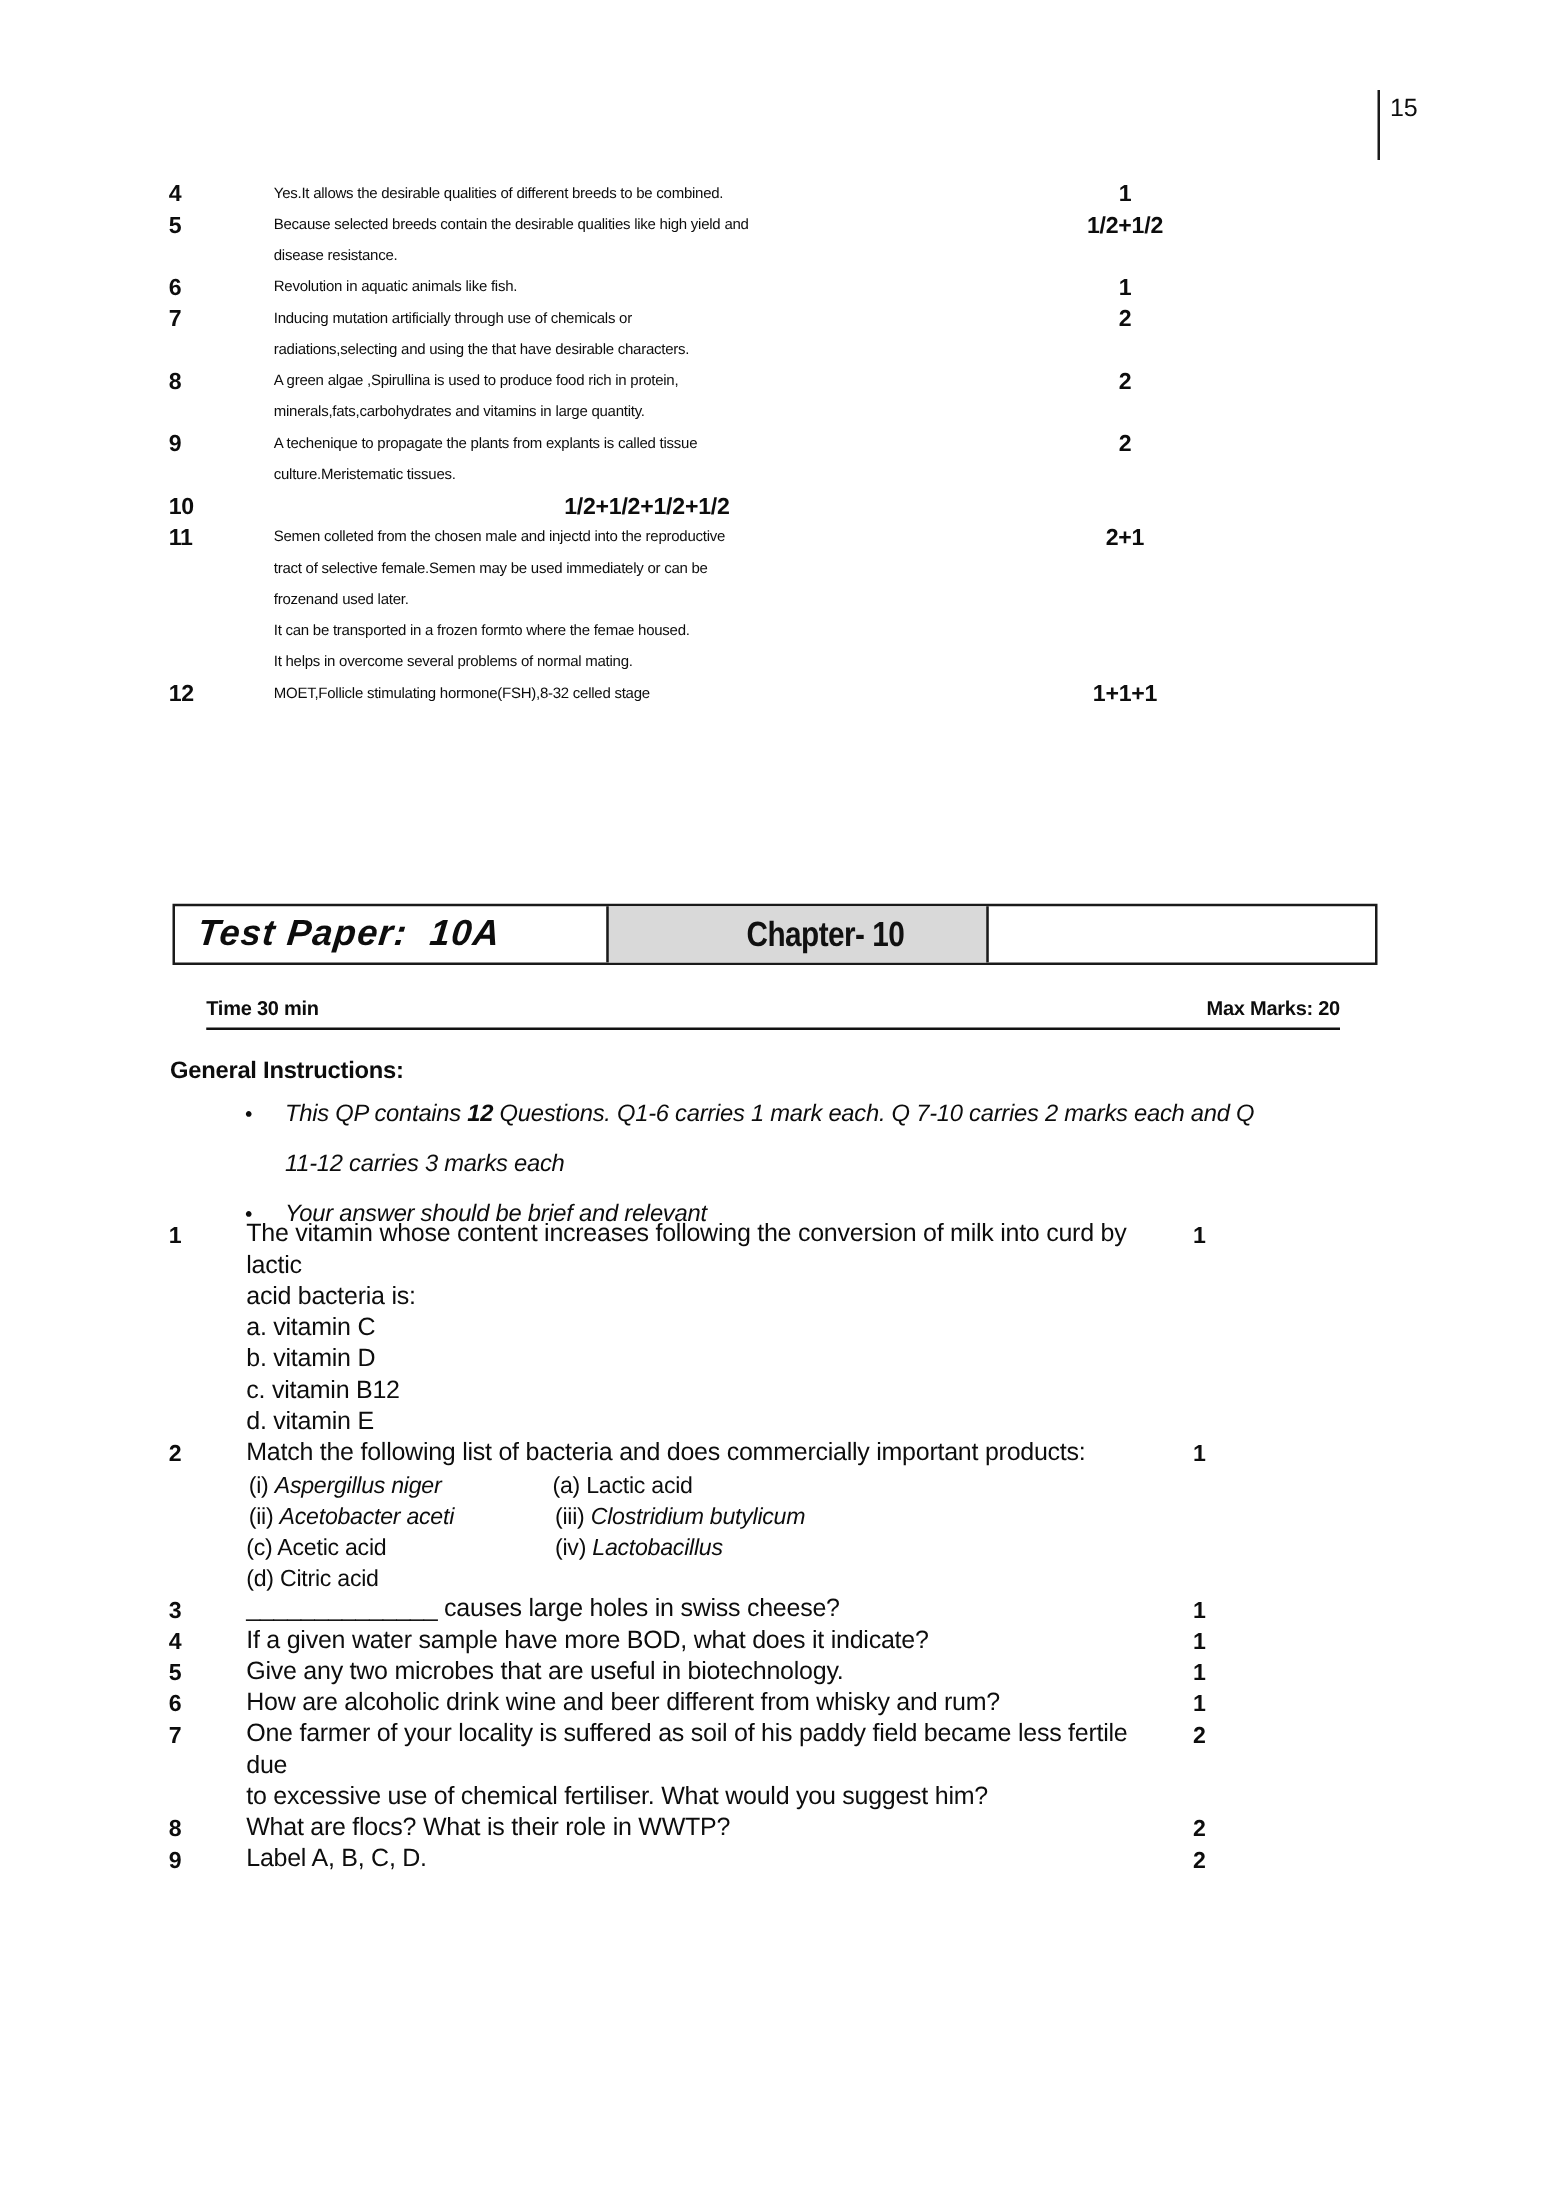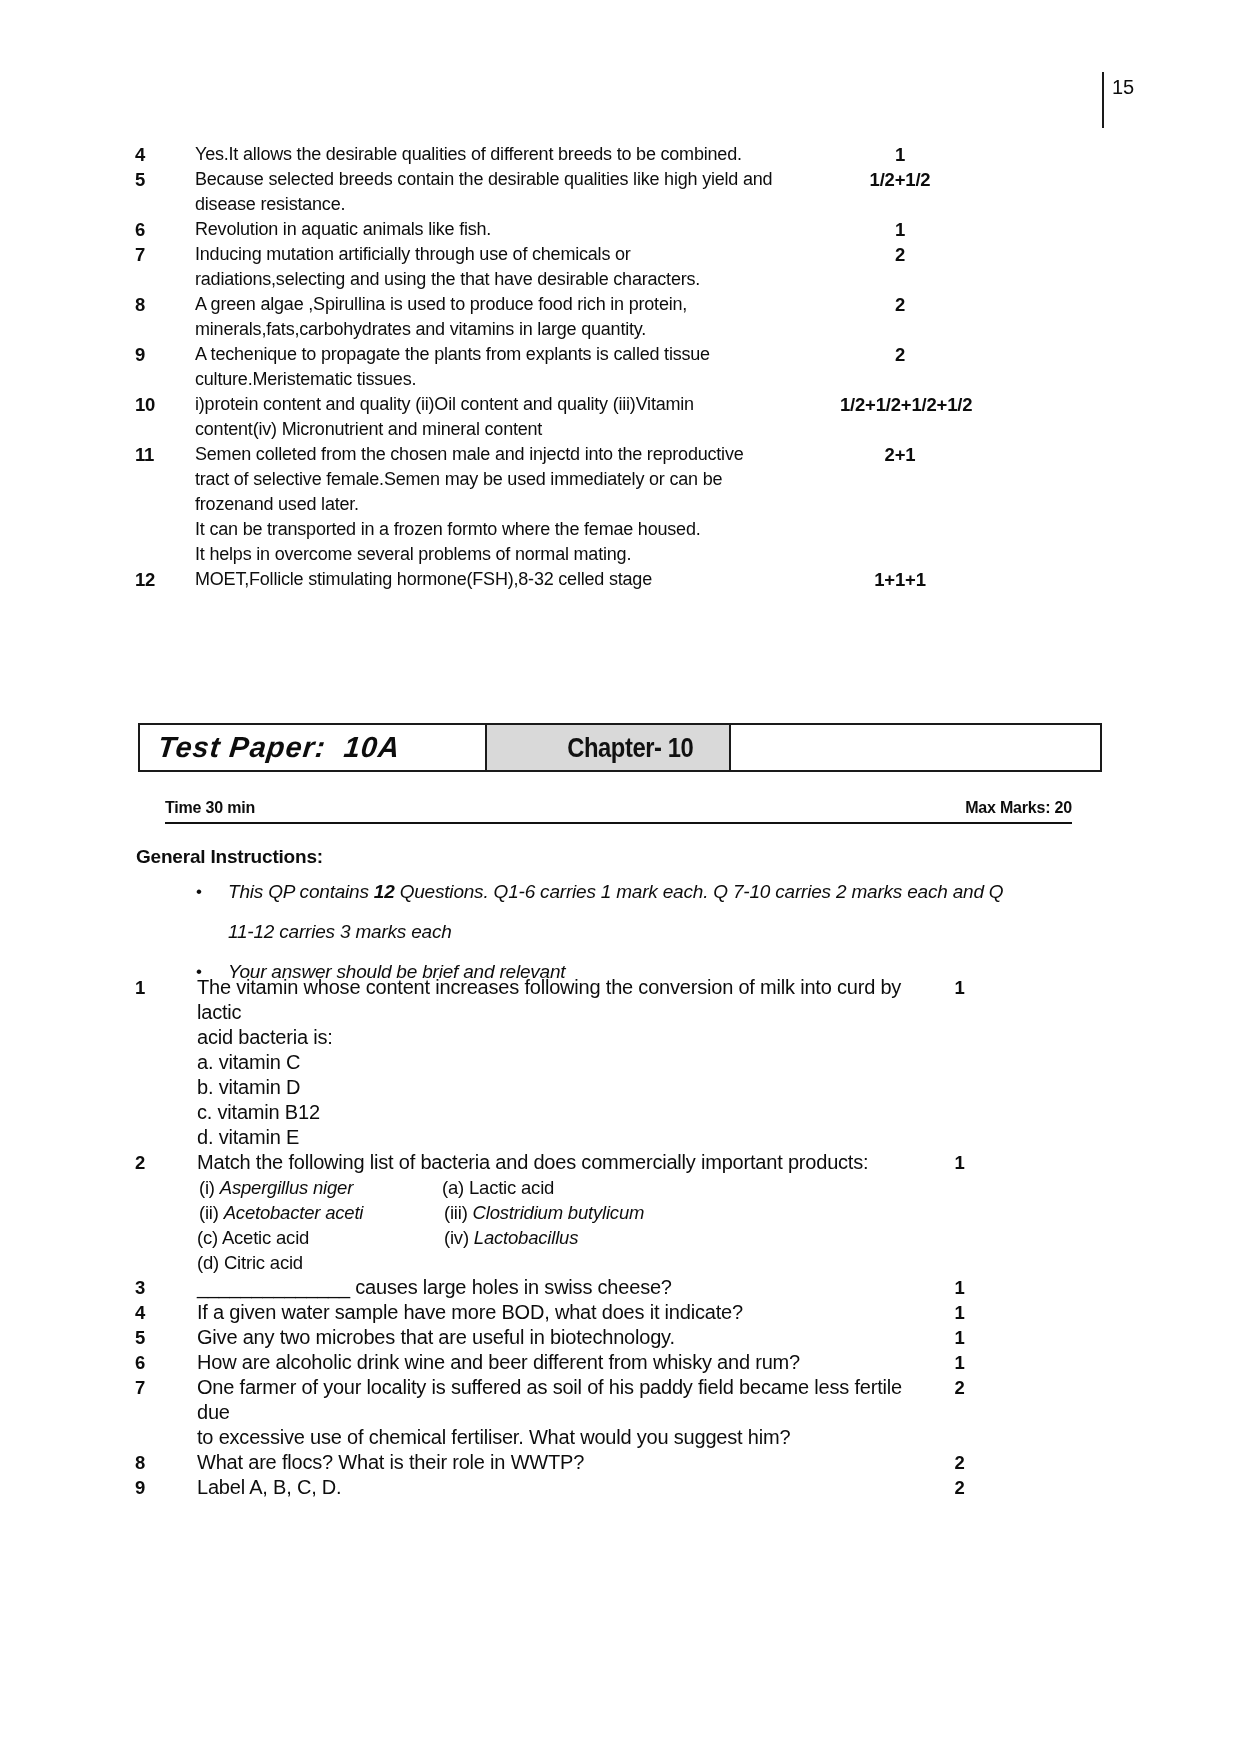--- a/index.html
+++ b/index.html
@@ -10,30 +10,30 @@
     color:#0d0d0d; letter-spacing:-0.2px;
   }
   
   .pagenum-rule { position:absolute; left:1102px; top:72px; width:2px; height:56px; background:#1a1a1a; }
   .pagenum { position:absolute; left:1112px; top:76px; font-size:20px; }
 
   
   .answers { position:absolute; left:135px; top:142px; width:890px; }
   .a-row { display:grid; grid-template-columns:60px 645px 120px; align-items:start; }
   .cell-num { font-weight:bold; font-size:18.5px; line-height:25px; }
-  .cell-text { font-size:18px; line-height:25px; white-space:pre-line; }
+  .cell-text { font-size:12px; line-height:25px; white-space:pre-line;margin-left:24px; }
   .cell-marks { font-weight:bold; font-size:18.5px; line-height:25px; text-align:center; white-space:nowrap; }
 
   
   .paper-box { position:absolute; left:138px; top:723px; width:964px; height:49px;
                border:2px solid #1a1a1a; display:flex; align-items:stretch; background:#fff; }
   .pb-cell1 { width:345px; display:flex; align-items:center; padding-left:18px; }
   .pb-title { font-size:29px; font-weight:600; font-style:italic; transform:skewX(-6deg);
               letter-spacing:1px; white-space:pre; }
-  .pb-cell2 { width:246px; background:#d9d9d9; border-left:2px solid #1a1a1a; border-right:2px solid #1a1a1a;
+  .pb-cell2 { width:306px; background:#d9d9d9; border-left:2px solid #1a1a1a; border-right:2px solid #1a1a1a;
               display:flex; align-items:center; justify-content:center;padding-left:45px; }
   .pb-chapter { font-size:28px; font-weight:800; letter-spacing:-0.5px; transform:scaleX(0.85); color:#111; }
   .pb-cell3 { flex:1; }
 
   
   .meta-row { position:absolute; left:165px; top:799px; width:907px;
               display:flex; justify-content:space-between; align-items:flex-end;
               border-bottom:2.5px solid #111; padding-bottom:5px;
               font-weight:bold; font-size:16px; }
 
@@ -97,22 +97,20 @@
 
   <div class="a-row">
     <div class="cell-num">9</div>
     <div class="cell-text">A techenique to propagate the plants from explants is called tissue
 culture.Meristematic tissues.</div>
     <div class="cell-marks">2</div>
   </div>
 
   <div class="a-row">
     <div class="cell-num">10</div>
-    <div class="cell-text">i)protein content and quality (ii)Oil content and quality (iii)Vitamin
-content(iv) Micronutrient and mineral content</div>
     <div class="cell-marks">1/2+1/2+1/2+1/2</div>
   </div>
 
   <div class="a-row">
     <div class="cell-num">11</div>
     <div class="cell-text">Semen colleted from the chosen male and injectd into the reproductive
 tract of selective female.Semen may be used immediately or can be
 frozenand used later.
 It can be transported  in a frozen formto where the femae housed.
 It helps in overcome several problems of normal mating.</div>

